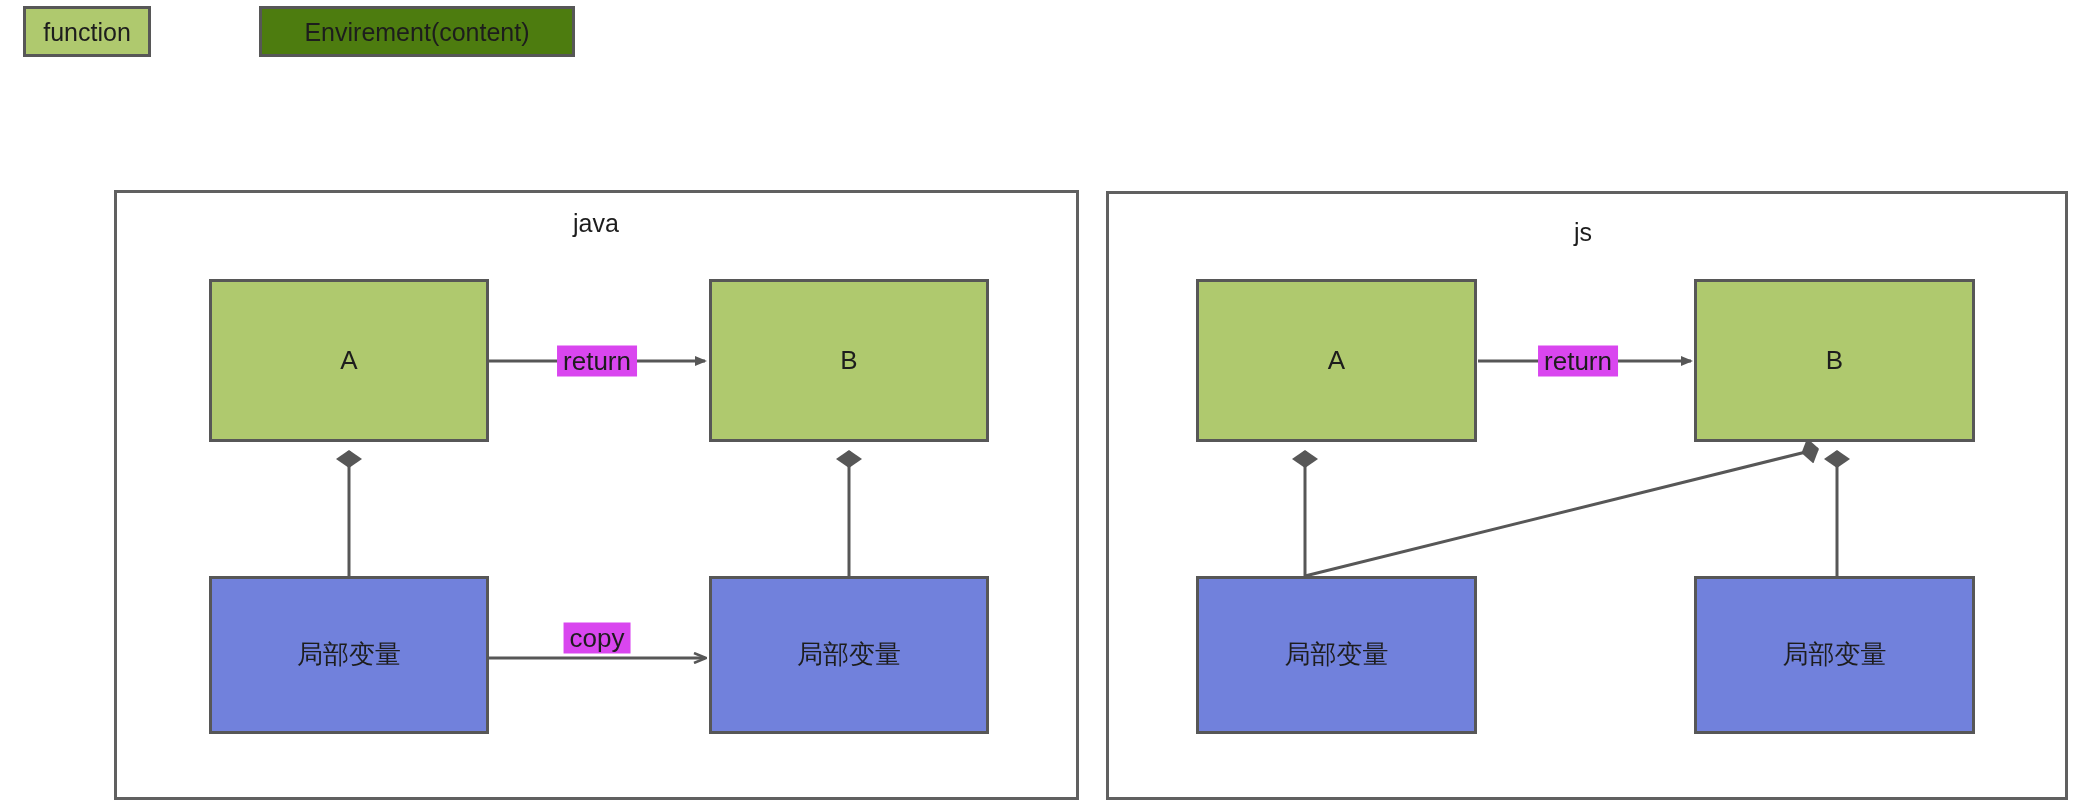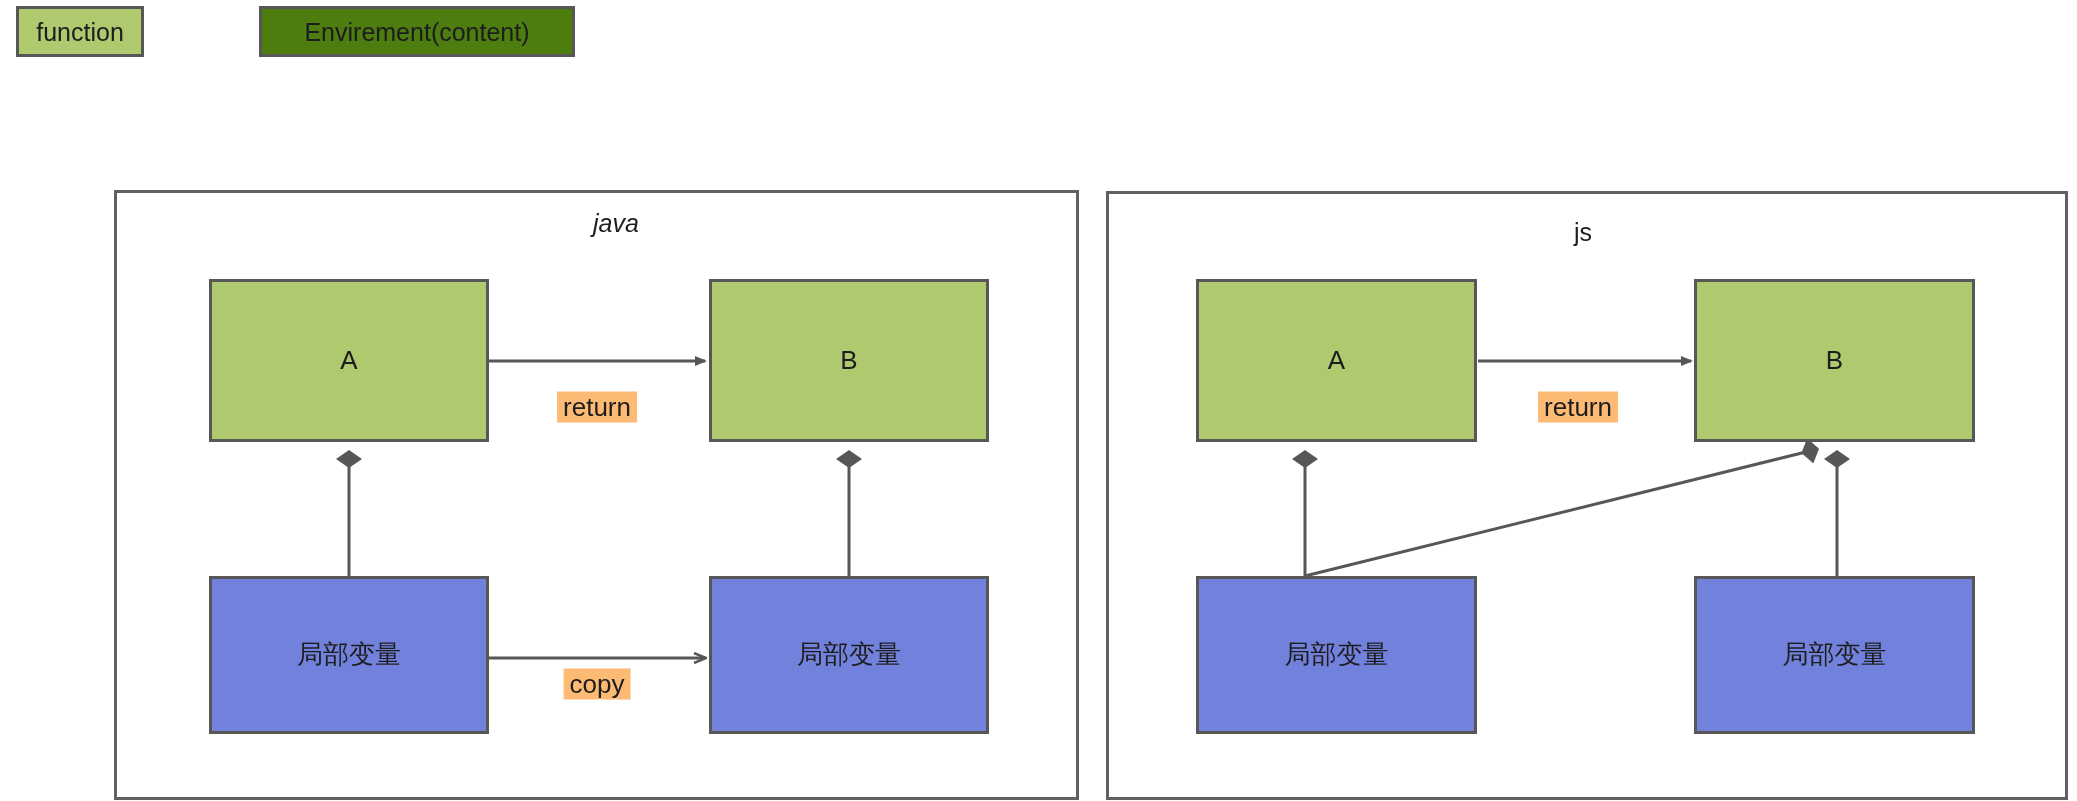--- a/index.html
+++ b/index.html
@@ -44,52 +44,51 @@
     font-size: 25px;
     color: #1d1d1d;
     text-align: center;
     white-space: nowrap;
     transform: translateX(-50%);
   }
   .edge-label {
     position: absolute;
     font-size: 26px;
     color: #1d1d1d;
-    background: #fdba74;
+    background: #d946ef;
     padding: 0 6px;
     white-space: nowrap;
     transform: translate(-50%, -50%);
-    margin-top: 46px;
   }
   svg.edges {
     position: absolute;
     left: 0;
     top: 0;
     width: 2077px;
     height: 801px;
     pointer-events: none;
     overflow: visible;
   }
 </style>
 </head>
 <body>
 
 <div id="canvas">
 
   <div>
-    <div class="node legend-node" id="legend-0" style="left: 16px; top: 6px; width: 128px; height: 51px; background: rgb(175, 201, 110); border-color: rgb(87, 87, 87);">
+    <div class="node legend-node" id="legend-0" style="left: 23px; top: 6px; width: 128px; height: 51px; background: rgb(175, 201, 110); border-color: rgb(87, 87, 87);">
       <span>function</span>
     </div>
     <div class="node legend-node" id="legend-1" style="left: 259px; top: 6px; width: 316px; height: 51px; background: #4d7c0f; border-color: rgb(87, 87, 87);">
       <span>Envirement(content)</span>
     </div>
   </div>
 
   <div class="group-box" id="group-0" style="left: 114px; top: 190px; width: 965px; height: 610px; border-color: rgb(96, 96, 96);"></div>
-  <div class="group-label" id="group-label-0" style="left: 616px; top: 209px; font-style: italic;">java</div>
+  <div class="group-label" id="group-label-0" style="left: 596px; top: 209px;">java</div>
 
   <div class="group-box" id="group-1" style="left: 1106px; top: 191px; width: 962px; height: 609px; border-color: rgb(96, 96, 96);"></div>
   <div class="group-label" id="group-label-1" style="left: 1583px; top: 218px;">js</div>
 
   <svg class="edges" id="edge-layer" viewBox="0 0 2077 801" xmlns="http://www.w3.org/2000/svg">
     <defs>
       <marker id="m-filled-triangle" markerWidth="12" markerHeight="12" refX="10" refY="5" orient="auto" markerUnits="userSpaceOnUse">
         <path d="M 0 0 L 12 5 L 0 10 z" fill="#575757"></path>
       </marker>
       <marker id="m-open-arrow" markerWidth="14" markerHeight="12" refX="12" refY="6" orient="auto" markerUnits="userSpaceOnUse">

